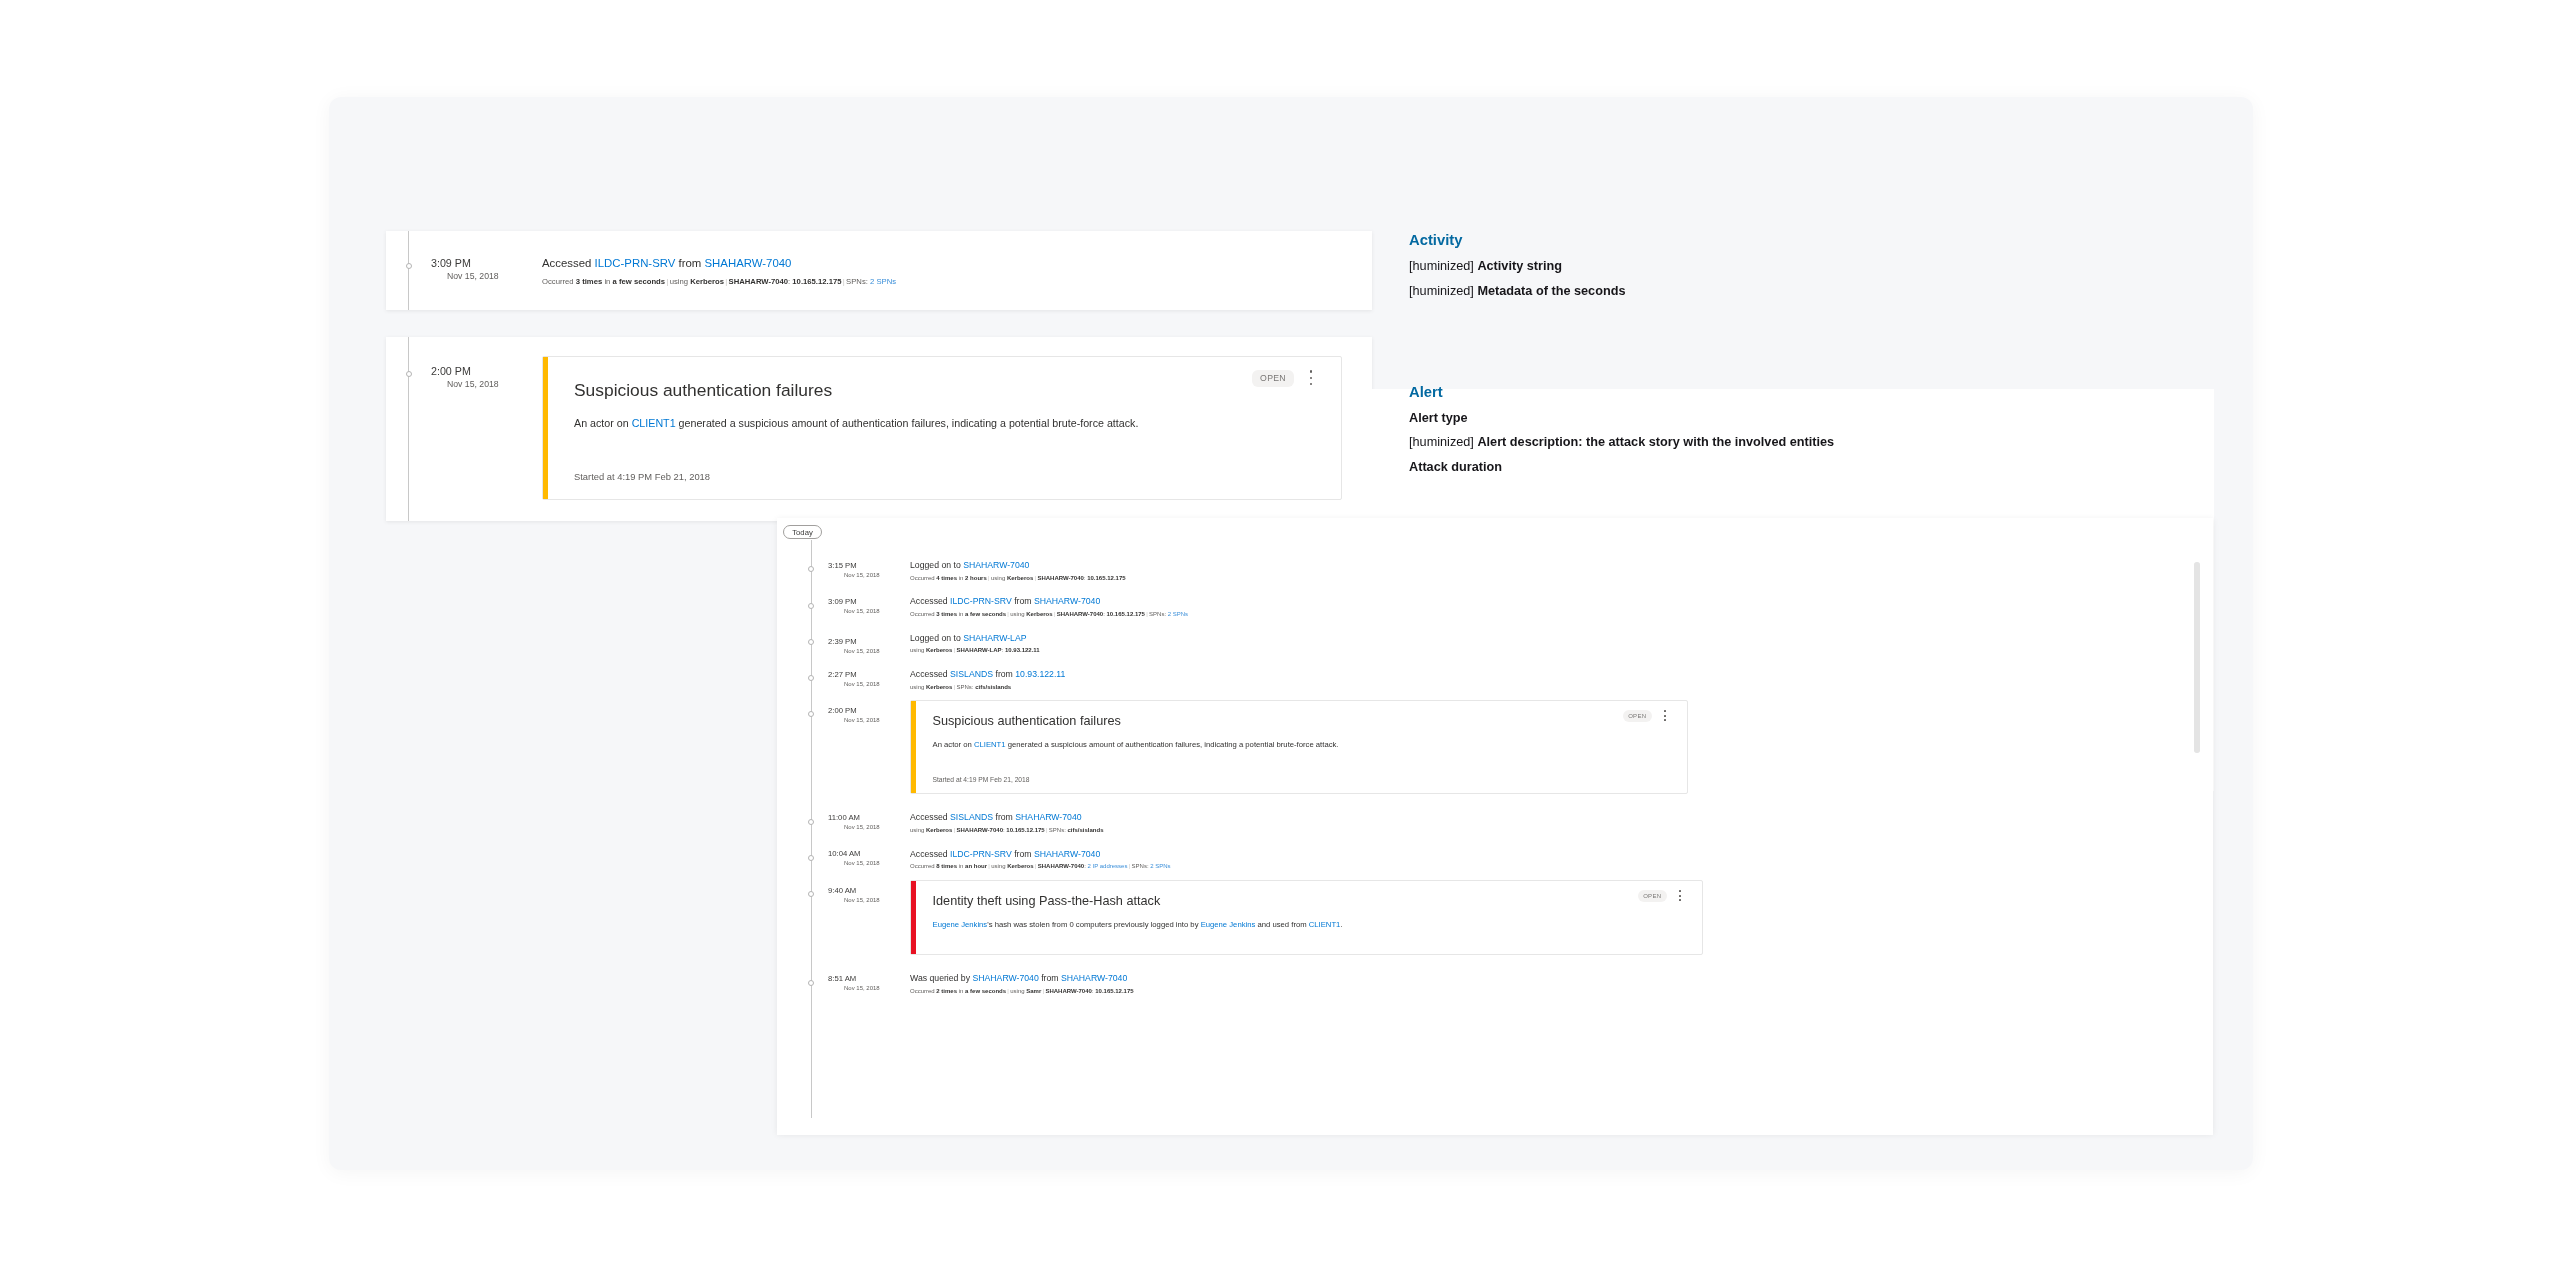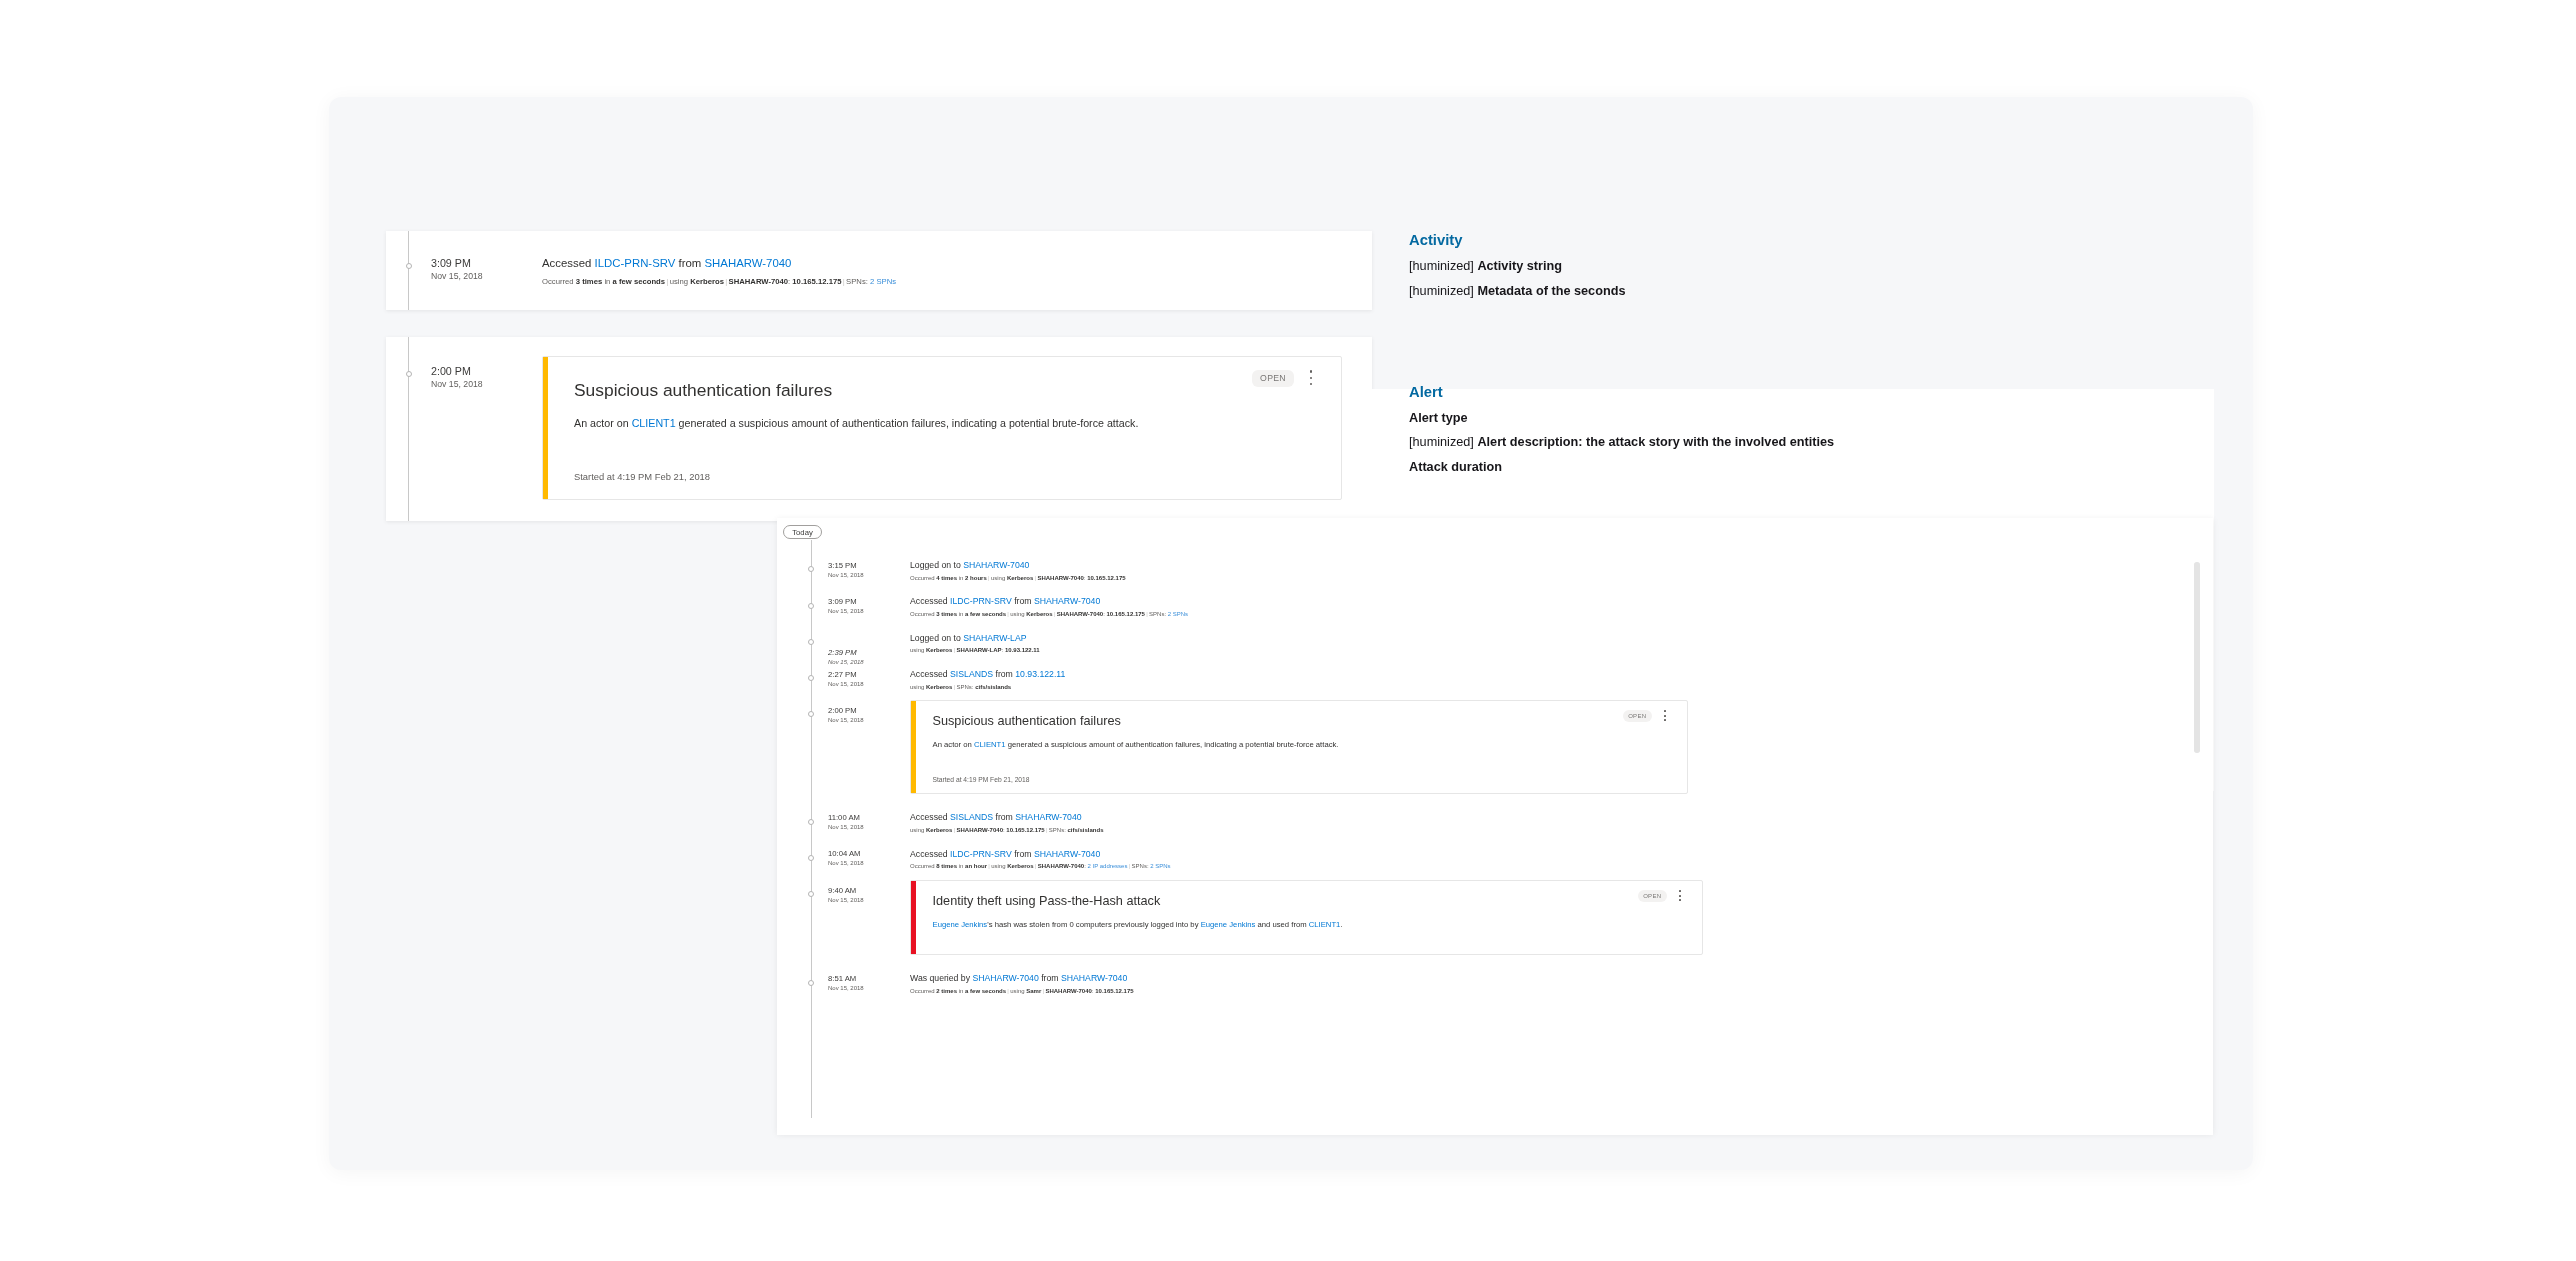--- a/index.html
+++ b/index.html
@@ -80,21 +80,21 @@
     box-sizing: border-box;
   }
 
   
   .ts {
     position: absolute;
     color: #484644;
     line-height: 1.28;
   }
   .ts .t-time { display:block; font-size: 10.7px; color:#3b3a39; }
-  .ts .t-date { display:block; font-size: 8.7px; color:#605e5c; margin-top:1.3px; }
+  .ts .t-date { display:block; font-size: 8.7px; color:#605e5c; margin-top:1.3px;margin-left:16px; }
 
   
   .act-title {
     position: absolute;
     font-size: 11.4px;
     color: #323130;
     white-space: nowrap;
   }
   .act-meta {
     position: absolute;
@@ -306,21 +306,21 @@
         <div class="act-title" style="left: 133px; top: 42px;"><span>Logged on to </span><span class="lnk">SHAHARW-7040</span><span></span></div>
         <div class="act-meta" style="left: 133px; top: 57px;"><span>Occurred </span><span class="b">4 times</span><span> in </span><span class="b">2 hours</span><span class="sep">|</span><span>using </span><span class="b">Kerberos</span><span class="sep">|</span><span class="b">SHAHARW-7040</span><span>: </span><span class="b">10.165.12.175</span></div>
         <div class="rail-dot" style="left: 31px; top: 85px;"></div>
         <div class="ts" style="left: 51px; top: 79px;">
           <span class="t-time">3:09 PM</span>
           <span class="t-date">Nov 15, 2018</span>
         </div>
         <div class="act-title" style="left: 133px; top: 78px;"><span>Accessed </span><span class="lnk">ILDC-PRN-SRV</span><span> from </span><span class="lnk">SHAHARW-7040</span></div>
         <div class="act-meta" style="left: 133px; top: 93px;"><span>Occurred </span><span class="b">3 times</span><span> in </span><span class="b">a few seconds</span><span class="sep">|</span><span>using </span><span class="b">Kerberos</span><span class="sep">|</span><span class="b">SHAHARW-7040</span><span>: </span><span class="b">10.165.12.175</span><span class="sep">|</span><span>SPNs: </span><span class="lnk-soft">2 SPNs</span></div>
         <div class="rail-dot" style="left: 31px; top: 121px;"></div>
-        <div class="ts" style="left: 51px; top: 130px; font-style: italic;">
+        <div class="ts" style="left: 51px; top: 119px;">
           <span class="t-time">2:39 PM</span>
           <span class="t-date">Nov 15, 2018</span>
         </div>
         <div class="act-title" style="left: 133px; top: 115px;"><span>Logged on to </span><span class="lnk">SHAHARW-LAP</span><span></span></div>
         <div class="act-meta" style="left: 133px; top: 129px;"><span>using </span><span class="b">Kerberos</span><span class="sep">|</span><span class="b">SHAHARW-LAP</span><span>: </span><span class="b">10.93.122.11</span></div>
         <div class="rail-dot" style="left: 31px; top: 157px;"></div>
         <div class="ts" style="left: 51px; top: 152px;">
           <span class="t-time">2:27 PM</span>
           <span class="t-date">Nov 15, 2018</span>
         </div>

